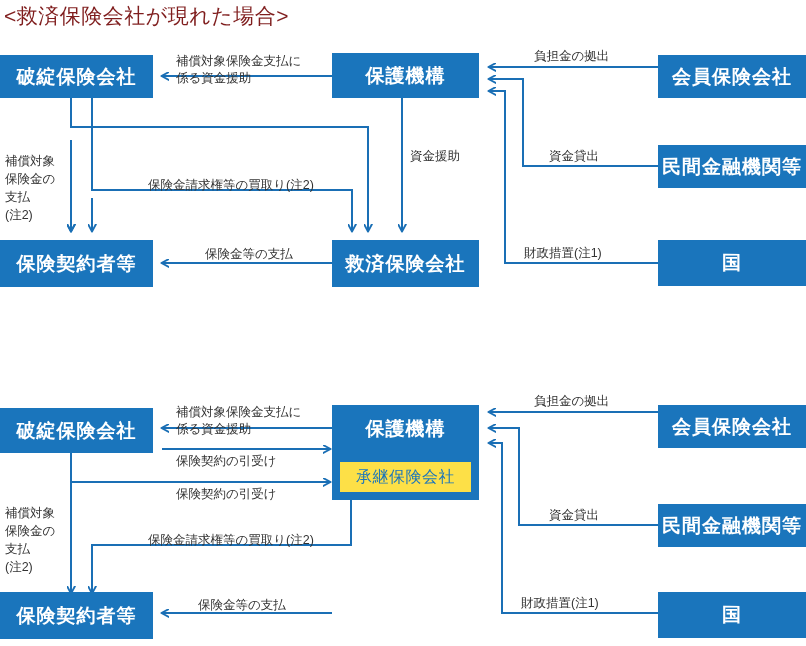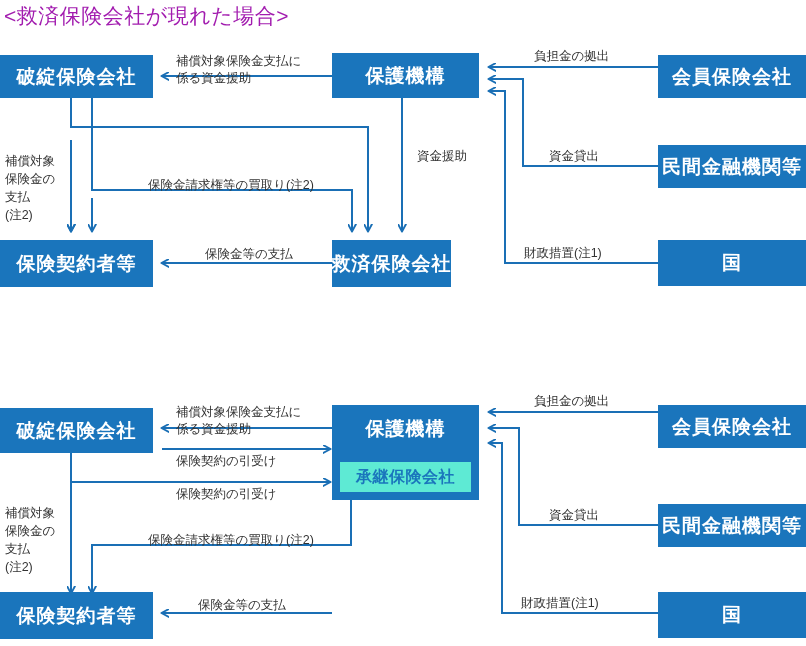--- a/index.html
+++ b/index.html
@@ -6,21 +6,21 @@
   body{
     font-family:"Liberation Sans","DejaVu Sans",sans-serif;
     width:806px;height:646px;position:relative;overflow:hidden;
     color:#333;
   }
   .stage{position:absolute;left:0;top:0;width:806px;height:646px;}
   svg.wires{position:absolute;left:0;top:0;width:806px;height:646px;overflow:visible;}
 
   .sec-title{
     position:absolute;
-    color:#a21caf;
+    color:#7f1d1d;
     font-size:21px;
     letter-spacing:0.5px;
     white-space:nowrap;
     font-weight:400;
     text-align:right;
   }
 
   .node{
     position:absolute;
     background:#1a75bc;
@@ -30,27 +30,27 @@
     justify-content:center;
     font-size:19px;
     font-weight:700;
     letter-spacing:1px;
     white-space:nowrap;
     box-sizing:border-box;
   }
   .node.tall{align-items:flex-start;padding-top:11px;}
   .node-inner{
     position:absolute;
-    background:#5eead4;
+    background:#fde047;
     color:#1a75bc;
     display:flex;
     align-items:center;
     justify-content:center;
     font-size:16px;
-    font-weight:700;
+    font-weight:400;
     letter-spacing:0.5px;
     white-space:nowrap;
     box-sizing:border-box;
   }
 
   .wlab{
     position:absolute;
     font-size:12.5px;
     color:#333333;
     line-height:1.35;
@@ -124,32 +124,32 @@
   <div class="node" style="left:332px;top:53px;width:147px;height:45px;">保護機構</div>
 
   <div class="node" style="left:658px;top:55px;width:148px;height:43px;">会員保険会社</div>
 
   <div class="node" style="left:658px;top:145px;width:148px;height:43px;">民間金融機関等</div>
 
   <div class="node" style="left:658px;top:240px;width:148px;height:46px;">国</div>
 
   <div class="node" style="left:0px;top:240px;width:153px;height:47px;">保険契約者等</div>
 
-  <div class="node" style="left:332px;top:240px;width:119px;height:47px;font-family:Liberation Mono, monospace;">救済保険会社</div>
+  <div class="node" style="left:332px;top:240px;width:147px;height:47px;font-family:Liberation Mono, monospace;">救済保険会社</div>
 
   <div class="wlab multi" style="left:176px;top:41px;width:175px;">補償対象保険金支払に<br>係る資金援助</div>
 
 
   <div class="wlab" style="left:148px;top:177px;">保険金請求権等の買取り(注2)</div>
 
   <div class="wlab multi" style="left:5px;top:140px;width:70px;line-height:1.45;">補償対象<br>保険金の<br>支払<br>(注2)</div>
 
   <div class="wlab" style="left:205px;top:246px;">保険金等の支払</div>
 
-  <div class="wlab" style="left:410px;top:148px;margin-left:7px;">資金援助</div>
+  <div class="wlab" style="left:410px;top:148px;">資金援助</div>
 
   <div class="wlab" style="left:534px;top:48px;">負担金の拠出</div>
 
   <div class="wlab" style="left:549px;top:148px;">資金貸出</div>
 
   <div class="wlab" style="left:524px;top:245px;">財政措置(注1)</div>
 
 
   <div class="node" style="left:0px;top:408px;width:153px;height:45px;">破綻保険会社</div>
 

